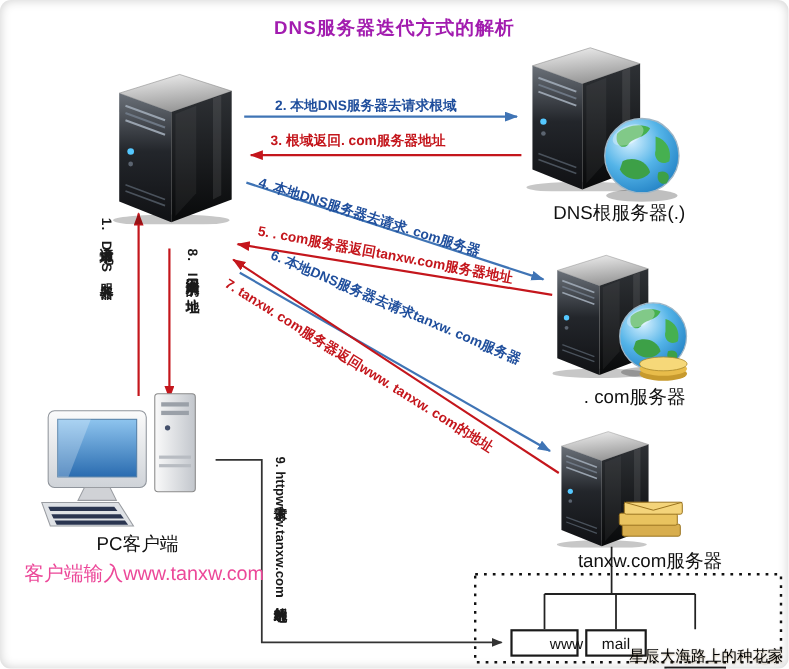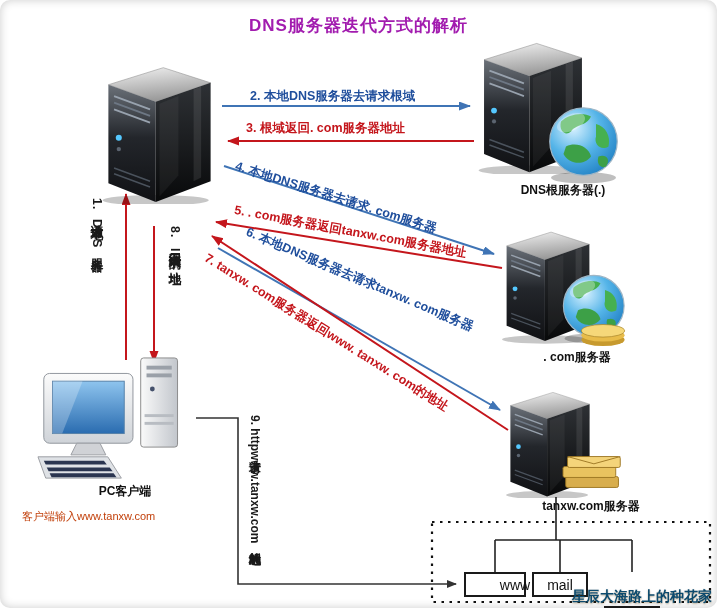--- a/index.html
+++ b/index.html
@@ -4,33 +4,33 @@
 <style>
   * { margin:0; padding:0; box-sizing:border-box; }
   html,body { width:717px; height:608px; }
   body { font-family:"Liberation Sans", sans-serif; background:#fff; }
   .canvas { position:relative; width:717px; height:608px; background:#fff;
             border-radius:10px; box-shadow: inset 0 0 10px rgba(0,0,0,.20); overflow:hidden; }
   .title { position:absolute; top:14px; left:0; width:100%; text-align:center;
            font-size:17px; font-weight:bold; color:#a21caf; letter-spacing:1px; z-index:3; }
   .overlay { position:absolute; left:0; top:0; z-index:1; pointer-events:none; }
   .node { position:absolute; z-index:2; }
-  .node-label { position:absolute; z-index:3; font-size:12px; color:#111;
-                text-align:center; white-space:nowrap; font-weight:700; }
-  .caption { position:absolute; z-index:3; font-size:11px; color:#c2410c; white-space:nowrap; }
+  .node-label { position:absolute; z-index:3; font-size:17px; color:#111;
+                text-align:center; white-space:nowrap; font-weight:400; }
+  .caption { position:absolute; z-index:3; font-size:18px; color:#ec4899; white-space:nowrap; }
   .step { position:absolute; z-index:3; font-size:12.5px; font-weight:600; white-space:nowrap; }
   .step.blue { color:#1f4e9c; }
   .step.red  { color:#c4161c; }
   .step.black{ color:#1a1a1a; }
   .vert { writing-mode:vertical-rl; text-orientation:mixed; letter-spacing:1px; }
   .rot  { transform-origin:0 0; }
   .svcbox { position:absolute; z-index:2; height:25px; border:2px solid #1a1a1a; background:#fff;
             display:flex; align-items:center; justify-content:center; font-size:14px; color:#111; }
-  .watermark { position:absolute; z-index:4; right:5px; bottom:2px; font-size:14px; font-weight:bold;
-               color:#0c4a6e; text-shadow:0 1px 2px rgba(90,60,0,.45);margin-left:15px; }
+  .watermark { position:absolute; z-index:4; right:5px; bottom:2px; font-size:14px; font-weight:normal;
+               color:#000000; text-shadow:0 1px 2px rgba(90,60,0,.45);margin-left:15px; }
   .defs-hidden { position:absolute; width:0; height:0; overflow:hidden; }
 </style>
 </head>
 <body>
 
 <svg class="defs-hidden" aria-hidden="true">
   <defs>
     <linearGradient id="gTop" x1="0" y1="0" x2="0.3" y2="1">
       <stop offset="0" stop-color="#f2f2f2"></stop>
         <stop offset="1" stop-color="#9a9a9a"></stop>

